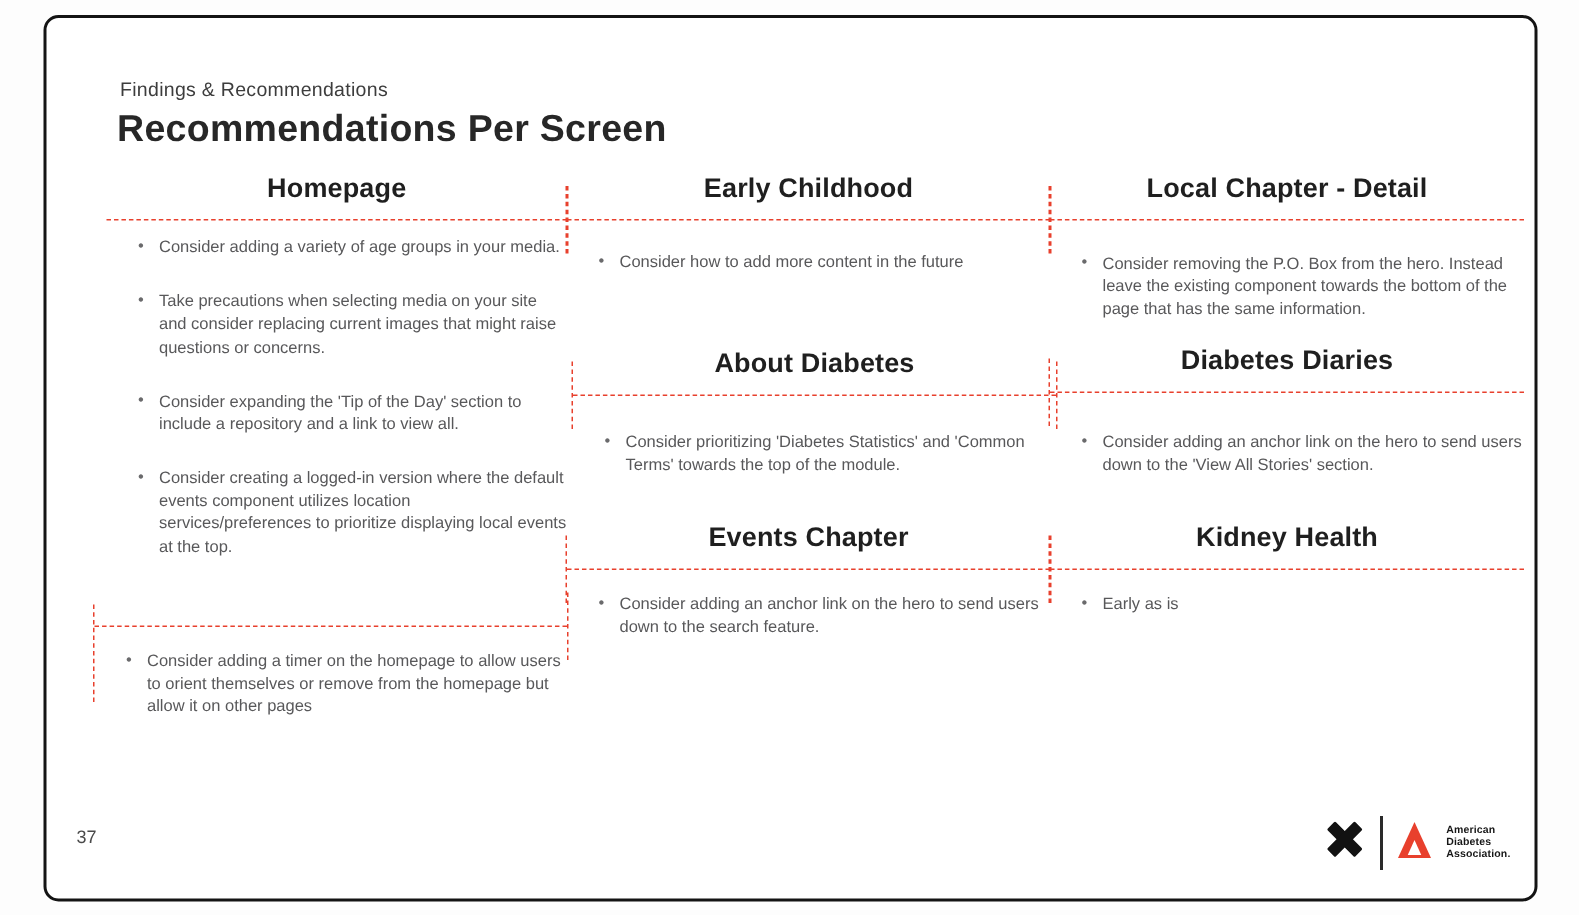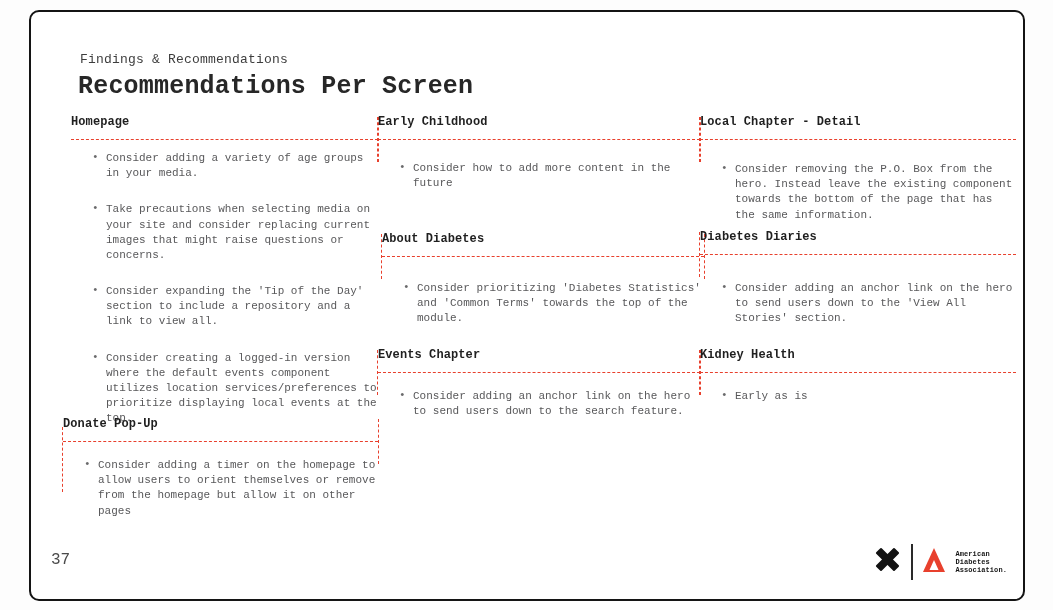--- a/index.html
+++ b/index.html
@@ -1,40 +1,40 @@
 <!DOCTYPE html>
 <html style="--accent-red: #E8402D; --header-text: #1F1F1F; --body-text: #58585A; --border-black: #141414;"><head>
 <meta charset="utf-8">
 <style>
   * { margin:0; padding:0; box-sizing:border-box; }
   html,body { background:#ffffff; }
   body { font-family:"Liberation Sans", sans-serif; }
-  .canvas { position:relative; width:1053px; height:610px; background:#fdfdfd; overflow:hidden;font-family:Liberation Mono, monospace; }
+  .canvas { position:relative; width:1053px; height:610px; background:#fdfdfd; overflow:hidden; }
   .slide { position:absolute; left:29px; top:10px; width:996px; height:591px;
            background:#ffffff; border:2px solid var(--border-black,#141414); border-radius:10px; }
 
   .eyebrow { position:absolute; left:49px; top:40px; font-size:13px; color:#3d3d3d; letter-spacing:.2px; }
   .title   { position:absolute; left:47px; top:60px; font-size:25px; font-weight:bold; color:#272727; letter-spacing:.2px; }
 
   .sec { position:absolute; }
-  .sec h2 { font-size:12px; font-weight:bold; color:var(--header-text,#1f1f1f); 
+  .sec h2 { font-size:18px; font-weight:bold; color:var(--header-text,#1f1f1f); text-align:center;
             padding-bottom:10px; letter-spacing:.1px; }
   .rule { position:relative; border-top:1px dashed var(--accent-red,#e8402d); height:0; }
   .rule.dl::before { content:""; position:absolute; left:-1px; top:-23px; height:45px;
                      border-left:1px dashed var(--accent-red,#e8402d); }
   .rule.dr::after  { content:""; position:absolute; right:-1px; top:-23px; height:45px;
                      border-left:1px dashed var(--accent-red,#e8402d); }
   .rule.tall-left::before { top:-15px; height:65px; }
 
   ul.bullets { list-style:none; }
   ul.bullets li { position:relative; padding-left:35px; margin-bottom:21px;
                   font-size:11px; line-height:1.38; color:var(--body-text,#58585a); }
   ul.bullets li::before { content:"\2022"; position:absolute; left:21px; top:-1px; color:#6a6a6c; }
 
-  .page-number { position:absolute; left:20px; top:539px; font-size:16px; color:#4a4a4a; }
+  .page-number { position:absolute; left:20px; top:539px; font-size:12px; color:#4a4a4a; }
 
   .brand { position:absolute; right:16px; bottom:19px; display:flex; align-items:center; gap:9px; }
   .brand .divider { width:2px; height:36px; background:#2a2a2a; }
   .brand-text { font-size:7px; font-weight:bold; line-height:1.18; color:#161616; letter-spacing:.1px; }
 </style>
 </head>
 <body>
 
 <div class="canvas">
   <div class="slide">
@@ -95,21 +95,20 @@
 
     <section class="sec" style="left:669px; top:336px; width:316px;">
       <h2>Kidney Health</h2>
       <div class="rule dl"></div>
       <ul class="bullets" style="margin-top:16px;">
         <li>Early as is</li>
       </ul>
     </section>
 
     <section class="sec" style="left:32px; top:405px; width:315px;">
-      <h2>Donate Pop-Up</h2>
       <div class="rule dl dr tall-left"></div>
       <ul class="bullets" style="margin-top:16px;">
         <li>Consider adding a timer on the homepage to allow users to orient themselves or remove from the homepage but allow it on other pages</li>
       </ul>
     </section>
 
     <div class="page-number">37</div>
 
     <div class="brand">
       <span>

